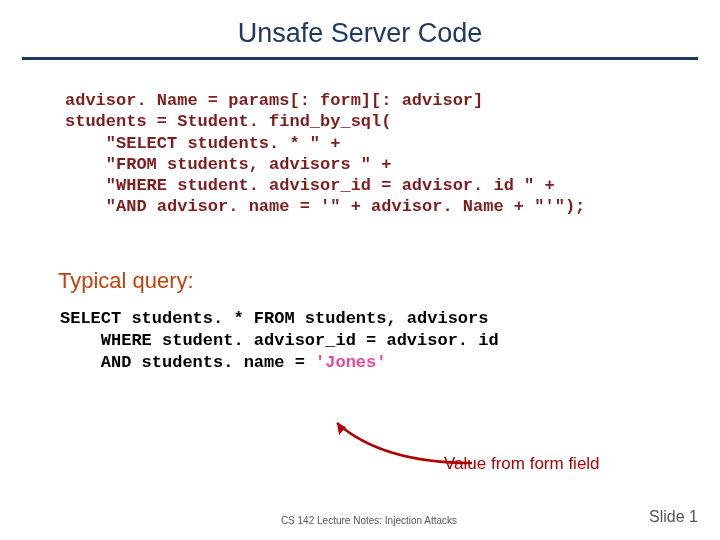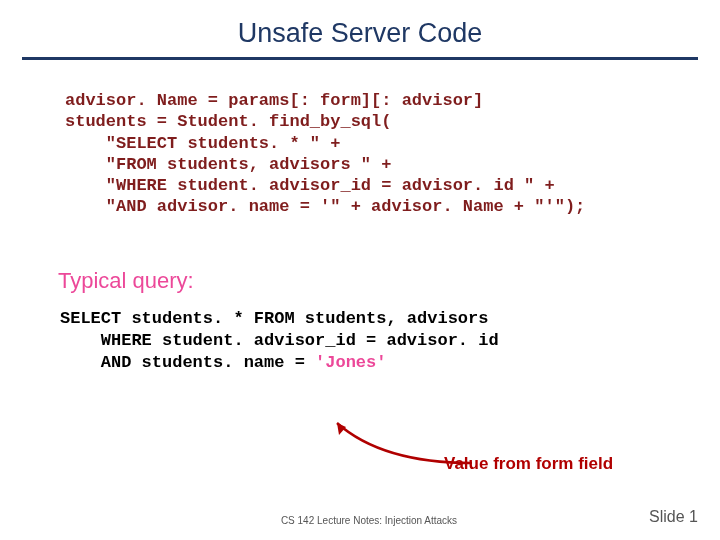--- a/index.html
+++ b/index.html
@@ -34,39 +34,39 @@
     font-family: "Courier New", monospace;
     font-weight: bold;
     font-size: 17px;
     line-height: 1.25;
     color: #7f1d1d;
     white-space: pre;
     margin: 30px 0 0 65px;
   }
   .typical {
     font-size: 22px;
-    color: #ec4899;
+    color: #c2410c;
     margin: 50px 0 0 58px;
   }
   .code2 {
     font-family: "Courier New", monospace;
     font-weight: bold;
     font-size: 17px;
     line-height: 1.3;
     color: #000;
     white-space: pre;
     margin: 14px 0 0 60px;
   }
   .jones { color: #ec4899; }
   .annot {
     position: absolute;
     left: 444px;
     top: 454px;
     font-size: 17px;
-    font-weight: bold;
+    font-weight: normal;
     color: #b00000;
   }
   .arrow {
     position: absolute;
     left: 322px;
     top: 413px;
     width: 200px;
     height: 60px;
     pointer-events: none;
   }

